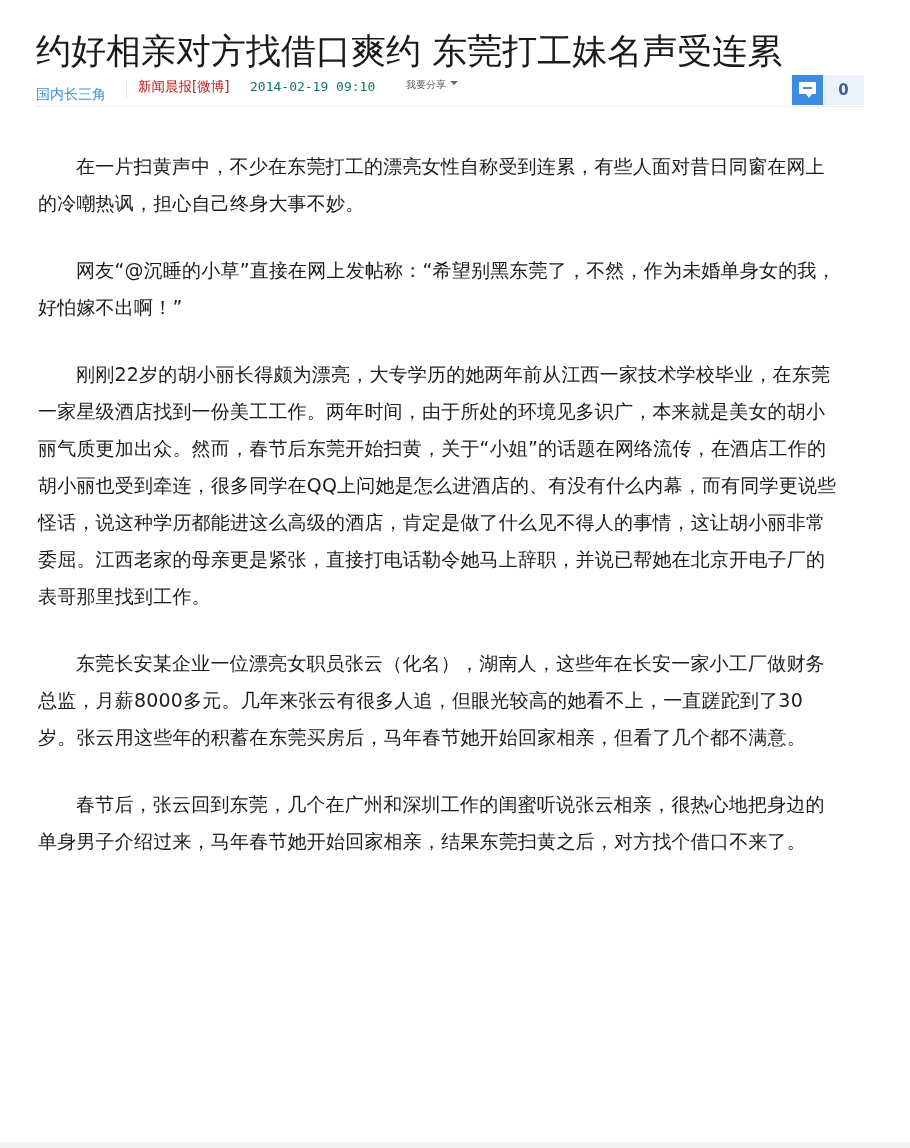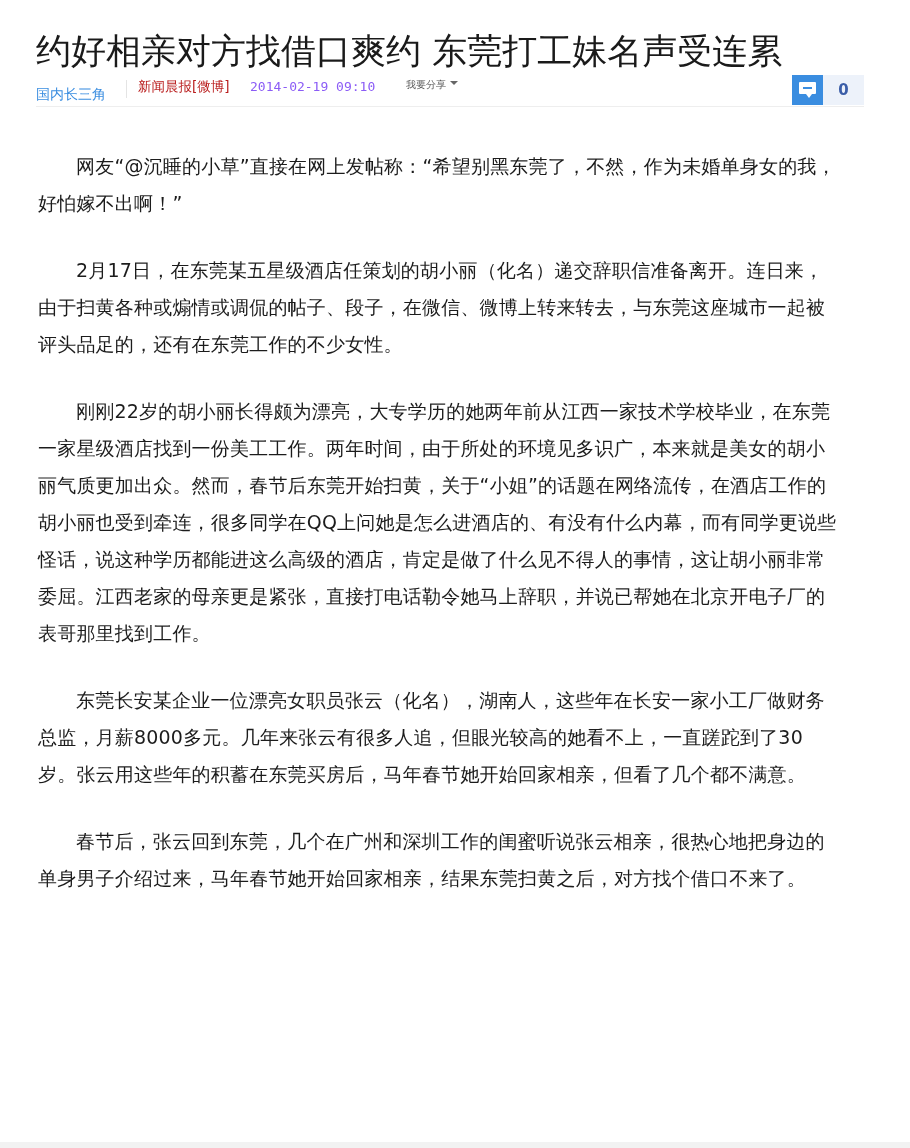--- a/index.html
+++ b/index.html
@@ -64,21 +64,21 @@
       top: 6px;
       font-size: 13.5px;
       color: #b91c1c;
       white-space: nowrap;
     }
     .meta-time {
       position: absolute;
       left: 214px;
       top: 7px;
       font-size: 13px;
-      color: #8b5cf6;
+      color: #0f766e;
       font-family: "DejaVu Sans Mono", "Liberation Mono", monospace;
       white-space: nowrap;
     }
     .meta-share {
       position: absolute;
       left: 370px;
       top: 6px;
       font-size: 10px;
       color: #555555;
       white-space: nowrap;
@@ -196,21 +196,21 @@
 
     <div class="comment-box">
       <div class="comment-icon">
         <div class="bubble"></div>
       </div>
       <div class="comment-count">0</div>
     </div>
   </div>
 
   <div class="article">
+    <p class="para">在一片扫黄声中，不少在东莞打工的漂亮女性自称受到连累，有些人面对昔日同窗在网上的冷嘲热讽，担心自己终身大事不妙。</p>
     <p class="para">网友“@沉睡的小草”直接在网上发帖称：“希望别黑东莞了，不然，作为未婚单身女的我，好怕嫁不出啊！”</p>
-    <p class="para">2月17日，在东莞某五星级酒店任策划的胡小丽（化名）递交辞职信准备离开。连日来，由于扫黄各种或煽情或调侃的帖子、段子，在微信、微博上转来转去，与东莞这座城市一起被评头品足的，还有在东莞工作的不少女性。</p>
     <p class="para">刚刚22岁的胡小丽长得颇为漂亮，大专学历的她两年前从江西一家技术学校毕业，在东莞一家星级酒店找到一份美工工作。两年时间，由于所处的环境见多识广，本来就是美女的胡小丽气质更加出众。然而，春节后东莞开始扫黄，关于“小姐”的话题在网络流传，在酒店工作的胡小丽也受到牵连，很多同学在QQ上问她是怎么进酒店的、有没有什么内幕，而有同学更说些怪话，说这种学历都能进这么高级的酒店，肯定是做了什么见不得人的事情，这让胡小丽非常委屈。江西老家的母亲更是紧张，直接打电话勒令她马上辞职，并说已帮她在北京开电子厂的表哥那里找到工作。</p>
     <p class="para">东莞长安某企业一位漂亮女职员张云（化名），湖南人，这些年在长安一家小工厂做财务总监，月薪8000多元。几年来张云有很多人追，但眼光较高的她看不上，一直蹉跎到了30岁。张云用这些年的积蓄在东莞买房后，马年春节她开始回家相亲，但看了几个都不满意。</p>
     <p class="para">春节后，张云回到东莞，几个在广州和深圳工作的闺蜜听说张云相亲，很热心地把身边的单身男子介绍过来，马年春节她开始回家相亲，结果东莞扫黄之后，对方找个借口不来了。</p>
   </div>
 
   <div class="bottom-strip"></div>
 </div>
 
 </body></html>

